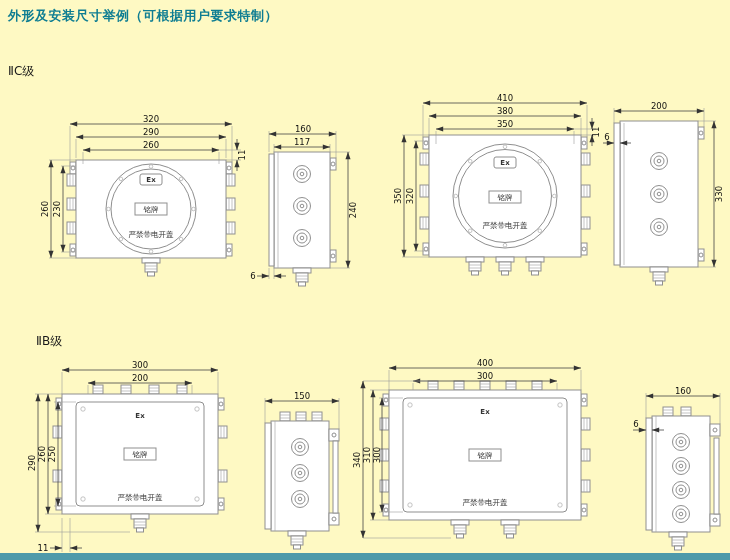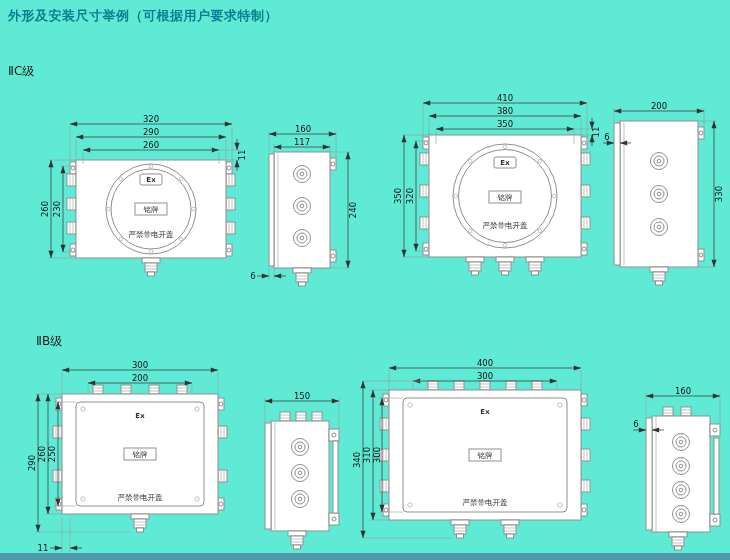--- a/index.html
+++ b/index.html
@@ -1,17 +1,17 @@
 <!DOCTYPE html>
 <html><head>
 <meta charset="utf-8">
 <style>
   * { margin:0; padding:0; box-sizing:border-box; }
   html,body { background:#fff; font-family:"DejaVu Sans", sans-serif; }
-  .page { position:relative; width:730px; height:560px; background:#5eead4; overflow:hidden; }
+  .page { position:relative; width:730px; height:560px; background:#fef9c3; overflow:hidden; }
   .title { position:absolute; top:7px; left:8px; font-size:13px; font-weight:bold; color:#0e7d92; letter-spacing:0.5px; }
   .sec { position:absolute; left:8px; font-size:12px; color:#1a1a1a; }
   .sec-iic { top:63px; }
   .sec-iib { top:333px;margin-left:28px; }
   .bottombar { position:absolute; left:0; bottom:0; width:730px; height:7px; background:#4e9aaa; }
   svg.canvas { position:absolute; top:0; left:0; }
   .p  { fill:#ffffff; stroke:#8f8f8f; stroke-width:1; }
   .pn { fill:none; stroke:#8f8f8f; stroke-width:1; }
   .p2 { fill:none; stroke:#ababab; stroke-width:0.7; }
   .d  { fill:none; stroke:#444444; stroke-width:0.8; }

